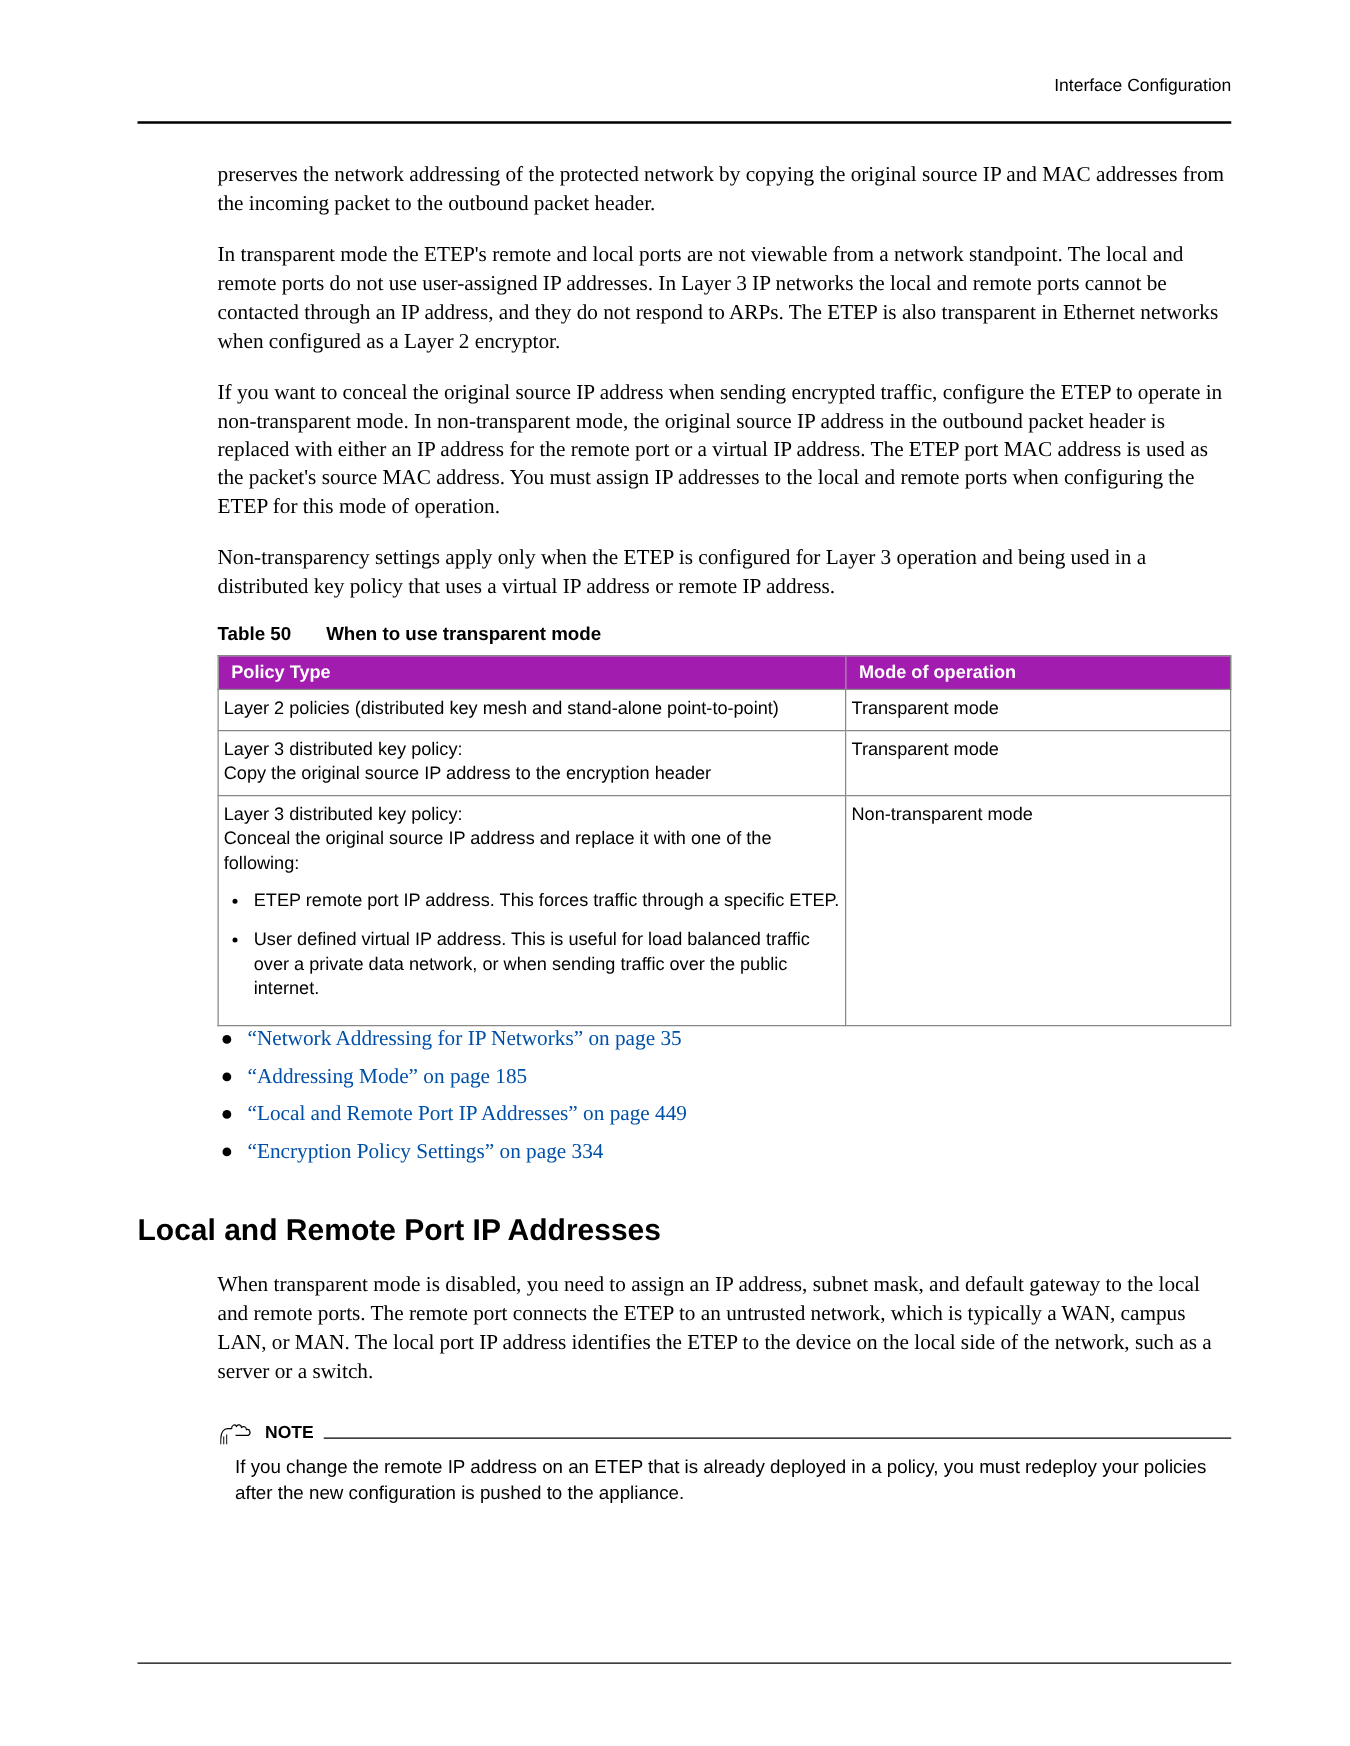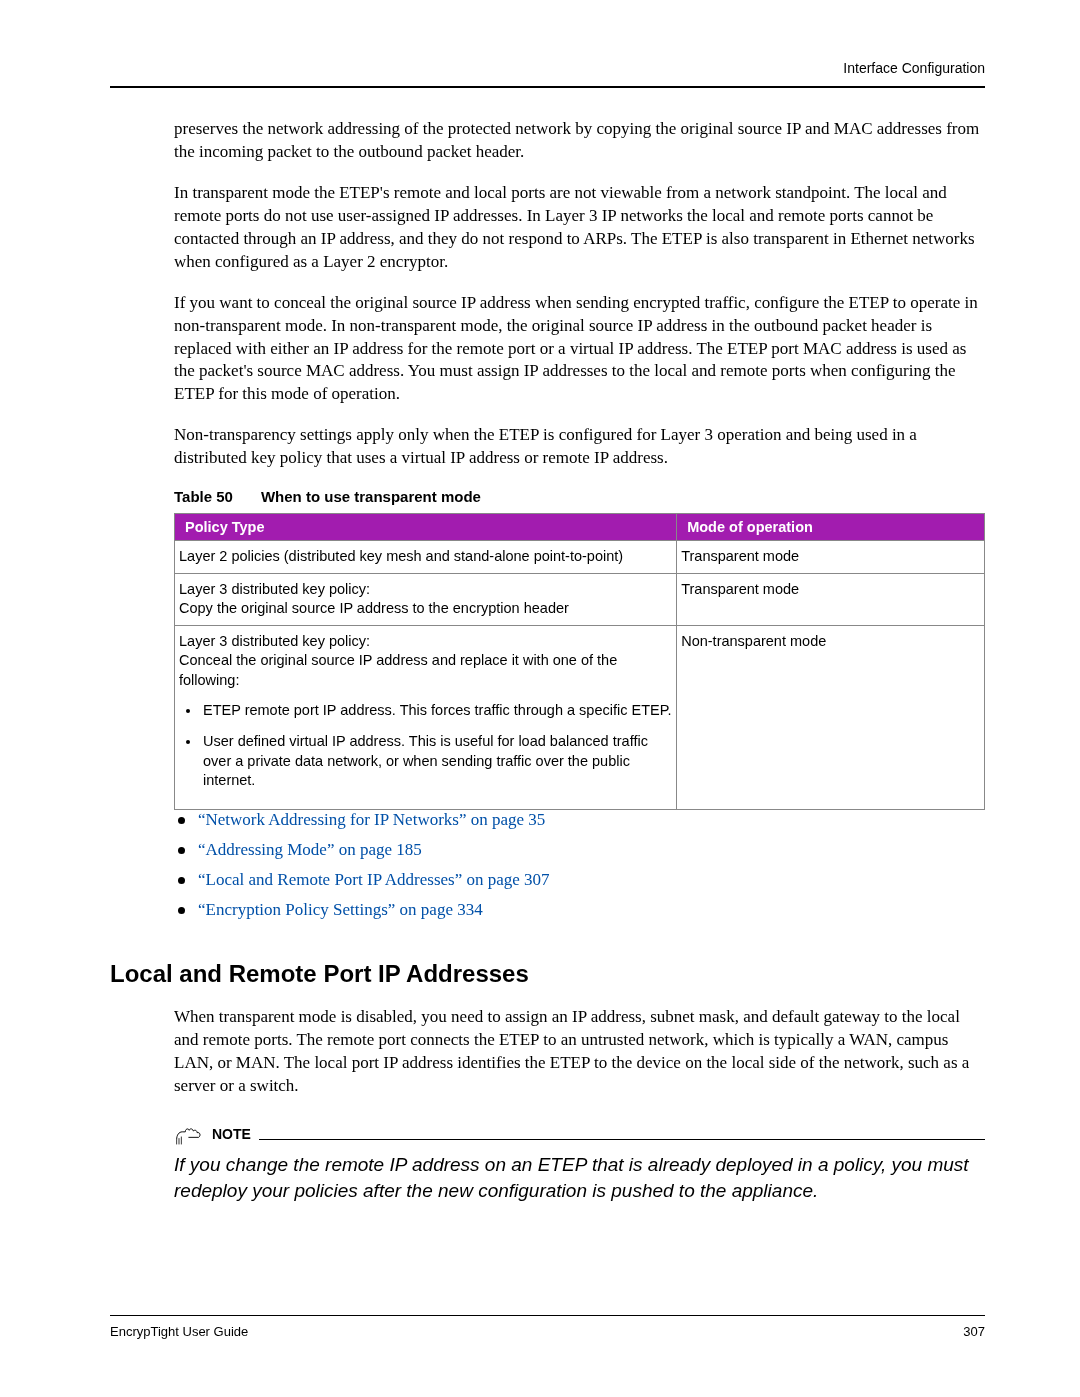--- a/index.html
+++ b/index.html
@@ -12,21 +12,21 @@
     color: #000;
     position: relative;
   }
   .page {
     padding: 60px 95px 0 110px;
   }
   .header-right {
     font-family: Arial, Helvetica, sans-serif;
     font-size: 14px;
     text-align: right;
-    margin-bottom: 10px;
+    margin-bottom: 21px;
   }
   .hr-top {
     border: none;
     border-top: 2px solid #000;
     margin: 0 0 30px 0;
   }
   .content {
     padding-left: 64px;
   }
   p.para {
@@ -118,24 +118,24 @@
     padding-bottom: 4px;
     margin-right: 2px;
   }
   .note-line {
     flex: 1;
     border-bottom: 1.5px solid #000;
     margin-bottom: 6px;
   }
   .note-text {
     font-family: Arial, Helvetica, sans-serif;
-    font-style: italic;
-    font-size: 19px;
+    font-size: 15px;
     line-height: 1.4;
     margin-top: 6px;
+    margin-left: 14px;
   }
   .footer {
     position: absolute;
     left: 110px; right: 95px;
     bottom: 58px;
   }
   .footer-line {
     border-top: 1px solid #000;
     margin-bottom: 8px;
   }
@@ -190,21 +190,21 @@
             </ul>
           </td>
           <td>Non-transparent mode</td>
         </tr>
       </tbody>
     </table>
 
     <ul class="related">
       <li><a href="#">“Network Addressing for IP Networks” on page 35</a></li>
       <li><a href="#">“Addressing Mode” on page 185</a></li>
-      <li><a href="#">“Local and Remote Port IP Addresses” on page 307</a></li>
+      <li><a href="#">“Local and Remote Port IP Addresses” on page 449</a></li>
       <li><a href="#">“Encryption Policy Settings” on page 334</a></li>
     </ul>
 
     <h2 class="section-title">Local and Remote Port IP Addresses</h2>
     <p class="para">When transparent mode is disabled, you need to assign an IP address, subnet mask, and default gateway to the local and remote ports. The remote port connects the ETEP to an untrusted network, which is typically a WAN, campus LAN, or MAN. The local port IP address identifies the ETEP to the device on the local side of the network, such as a server or a switch.</p>
 
     <div class="note-box">
       <div class="note-header">
         <svg class="note-icon" viewBox="0 0 40 28">
           <path d="M3 20 C3 14 6 10 10 10 L14 10 C14 6 18 5 19 8 C20 5 24 6 24 9 C26 7 29 8 29 11 C33 10 34 15 31 17 L18 17 " fill="none" stroke="#000" stroke-width="1.2" stroke-linejoin="round"></path>
@@ -213,17 +213,13 @@
         <span class="note-label">NOTE</span>
         <div class="note-line"></div>
       </div>
       <div class="note-text">If you change the remote IP address on an ETEP that is already deployed in a policy, you must redeploy your policies after the new configuration is pushed to the appliance.</div>
     </div>
   </div>
 </div>
 
 <div class="footer">
   <div class="footer-line"></div>
-  <div class="footer-row">
-    <span>EncrypTight User Guide</span>
-    <span>307</span>
-  </div>
 </div>
 
 </body></html>

